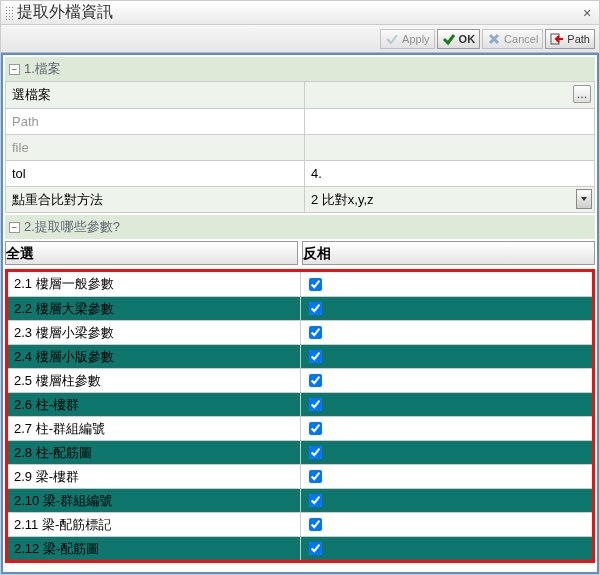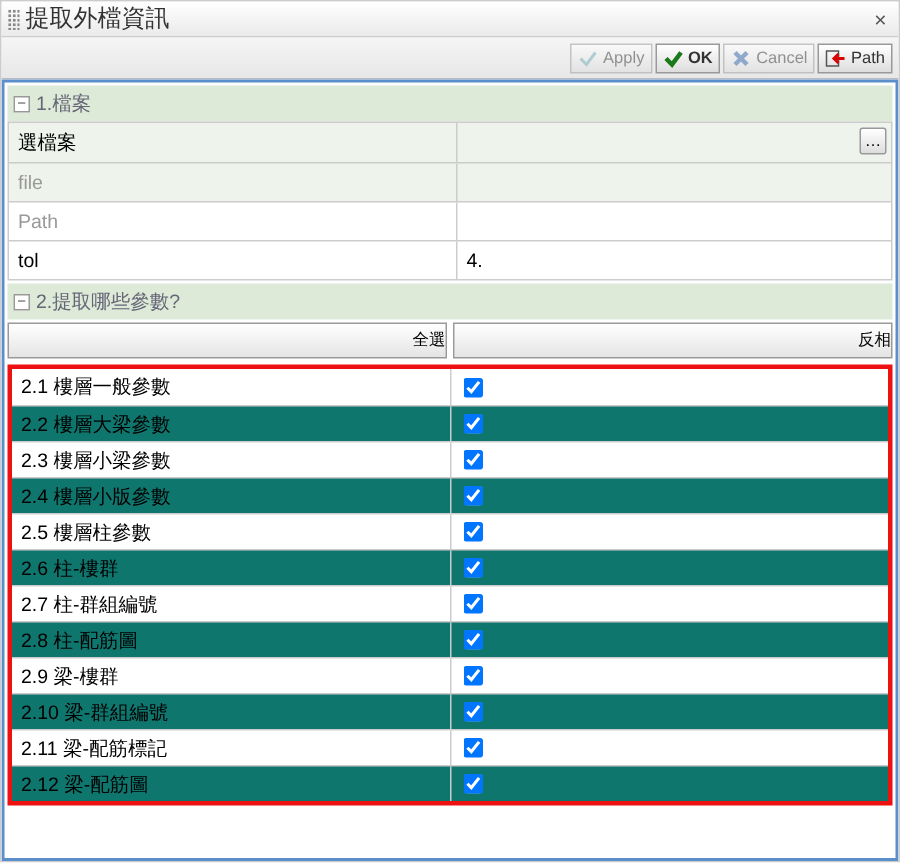--- a/index.html
+++ b/index.html
@@ -20,21 +20,21 @@
   .row { display:flex; height:26px; }
   .row + .row { border-top:1px solid #ccc; }
   .cell-l { width:298px; padding:3px 6px; display:flex; align-items:center; }
   .cell-r { flex:1; padding:3px 6px; display:flex; align-items:center; border-left:1px solid #ccc; position:relative; }
   .row.alt { background:#eef3ec; }
   .muted { color:#999; }
   .ellips { position:absolute; right:3px; top:3px; width:18px; height:18px; border:1px solid #999; background:linear-gradient(#fff,#ddd); font-size:11px; text-align:center; line-height:16px; border-radius:2px; }
   .dd { position:absolute; right:2px; top:2px; width:16px; height:20px; border:1px solid #888; background:linear-gradient(#fff,#ccc); display:flex; align-items:center; justify-content:center; }
   .dd svg { width:8px; height:8px; }
   .btnrow { display:flex; margin-top:2px; }
-  .bigbtn { flex:1; height:24px; border:1px solid #999; background:linear-gradient(#fff,#e4e4e4); text-align:right; line-height:22px; font-size:11px; cursor:pointer; }
+  .bigbtn { flex:1; height:24px; border:1px solid #999; background:linear-gradient(#fff,#e4e4e4); text-align:left; line-height:22px; font-size:14px; cursor:pointer;font-weight:bold; }
   .bigbtn + .bigbtn { margin-left:4px; }
   .redbox { border:3px solid #e11; margin-top:4px; }
   .prow { display:flex; height:24px; align-items:center; }
   .prow + .prow { border-top:1px solid #ccc; }
   .prow .pl { width:292px; padding:0 6px; }
   .prow .pc { width:30px; display:flex; align-items:center; justify-content:center; border-left:1px solid #ccc; height:100%; }
   .prow.alt { background:#0f766e; }
   input[type=checkbox]{ width:13px; height:13px; }
 </style>
 </head>
@@ -92,34 +92,45 @@
     </div>
 
     <div class="grid1">
       <div class="row alt">
         <div class="cell-l">選檔案</div>
         <div class="cell-r">
           <span></span>
           <span class="ellips">…</span>
         </div>
       </div>
+      <div class="row">
+        <div class="cell-l muted">Path</div>
+        <div class="cell-r muted"></div>
+      </div>
       <div class="row alt">
         <div class="cell-l muted">file</div>
-        <div class="cell-r muted"></div>
-      </div>
-      <div class="row">
-        <div class="cell-l muted">Path</div>
         <div class="cell-r muted"></div>
       </div>
       <div class="row">
         <div class="cell-l">tol</div>
         <div class="cell-r">
             <span>4.</span>
           </div>
       </div>
+      <div class="row alt">
+        <div class="cell-l">點重合比對方法</div>
+        <div class="cell-r">
+          <span>2 比對x,y,z</span>
+          <span class="dd">
+            <svg viewBox="0 0 8 8">
+                <path d="M1 2 L4 6 L7 2 Z" fill="#333"></path>
+              </svg>
+          </span>
+        </div>
+      </div>
     </div>
 
     <div class="section-hdr" style="margin-top:2px">
       <span class="collapse">−</span>
       <span>2.提取哪些參數?</span>
     </div>
 
     <div class="btnrow">
       <div class="bigbtn">全選</div>
       <div class="bigbtn">反相</div>

